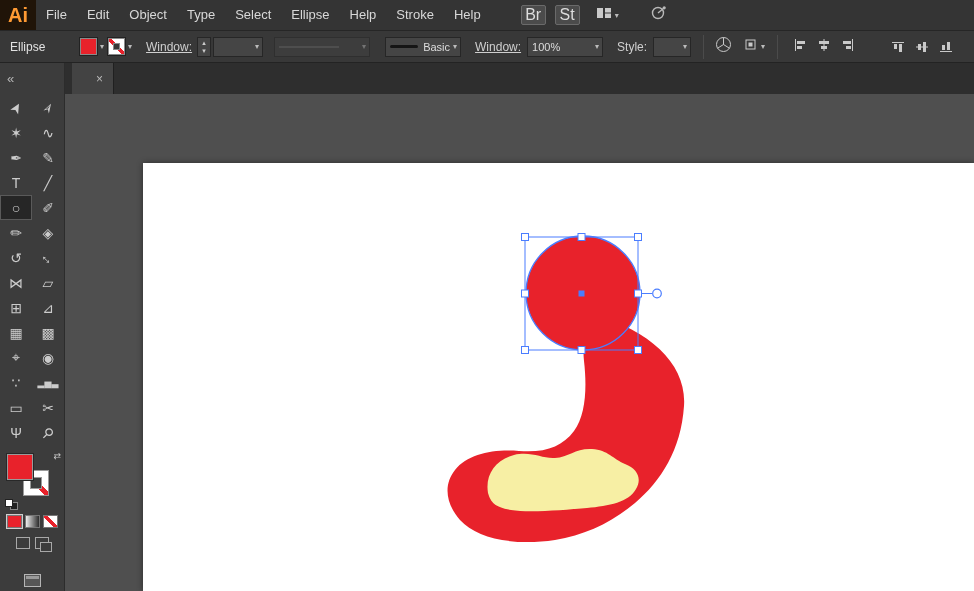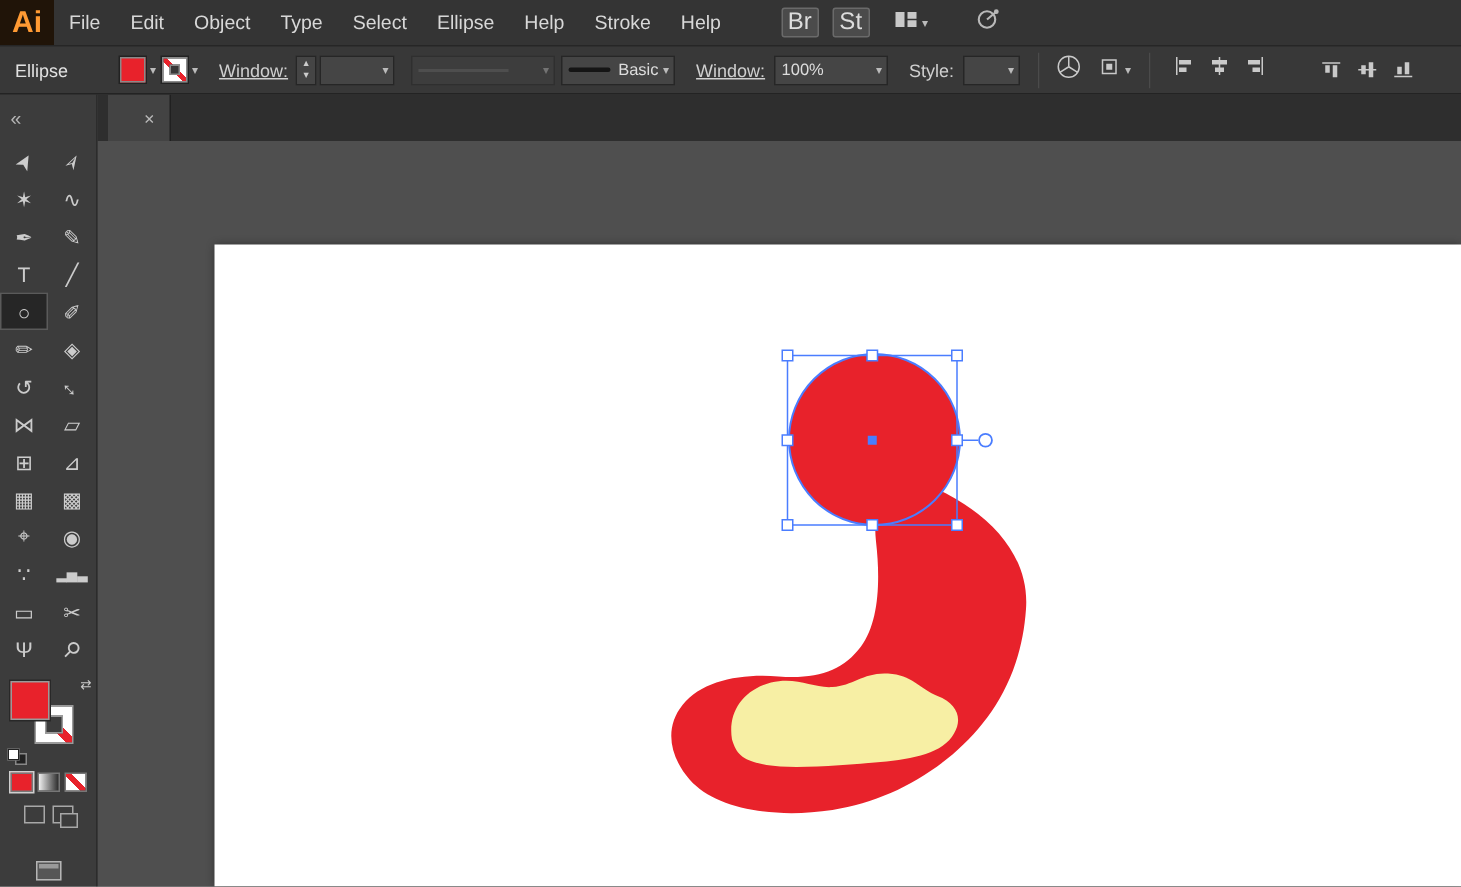--- a/index.html
+++ b/index.html
@@ -156,21 +156,21 @@
   </div>
   <div class="combo" style="width:50px;margin-left:2px">
     <span class="chev">▾</span>
   </div>
 
   <div class="combo disabled" style="width:96px;margin-left:11px">
     <span class="profline"></span>
     <span class="chev">▾</span>
   </div>
 
-  <div class="combo" style="width:76px;margin-left:4px">
+  <div class="combo" style="width:76px;margin-left:15px">
     <span class="brushline"></span>
     <span>Basic</span>
     <span class="chev">▾</span>
   </div>
 
   <div class="cb-label cb-link" style="margin-left:14px">Window:</div>
   <div class="combo" style="width:76px;margin-left:6px">
     <span>100%</span>
     <span class="chev">▾</span>
   </div>

